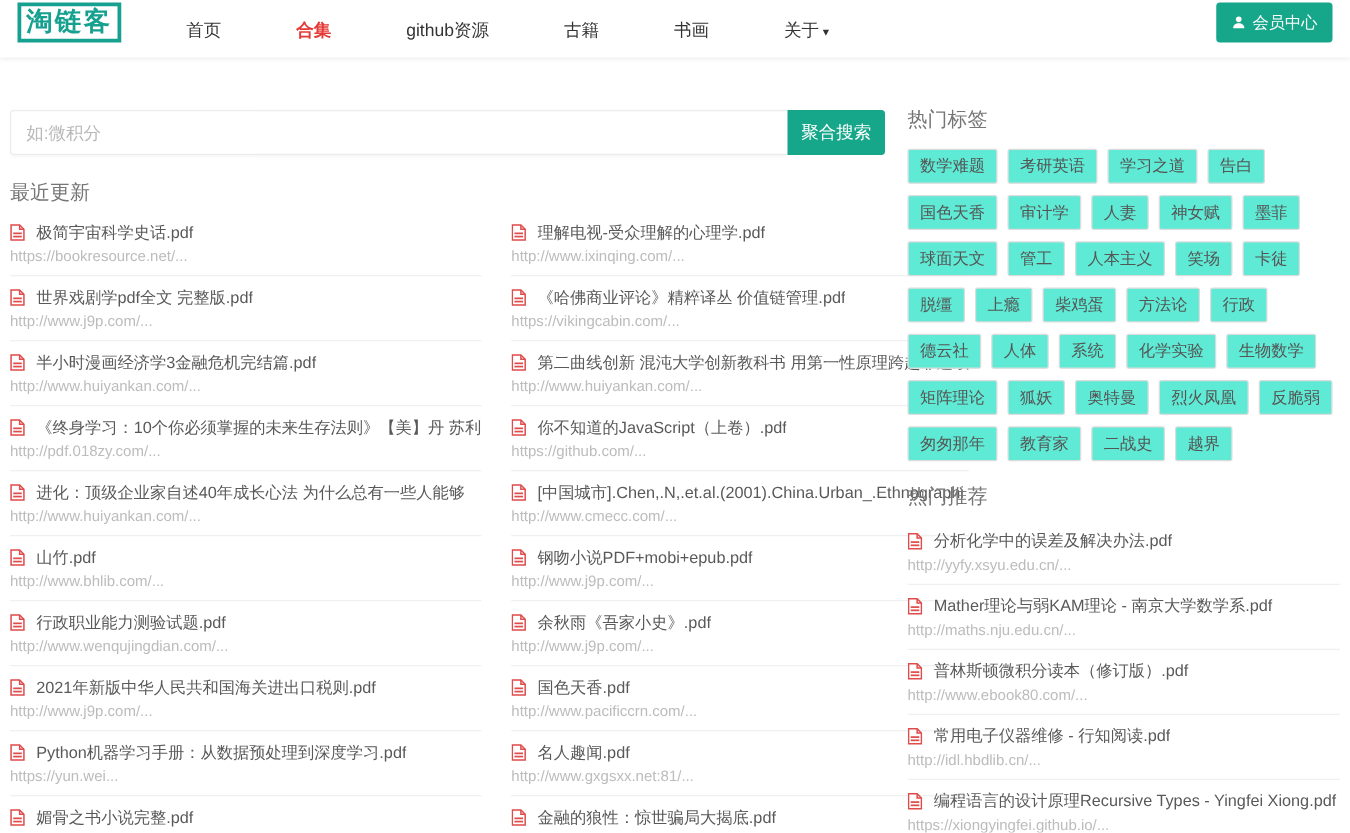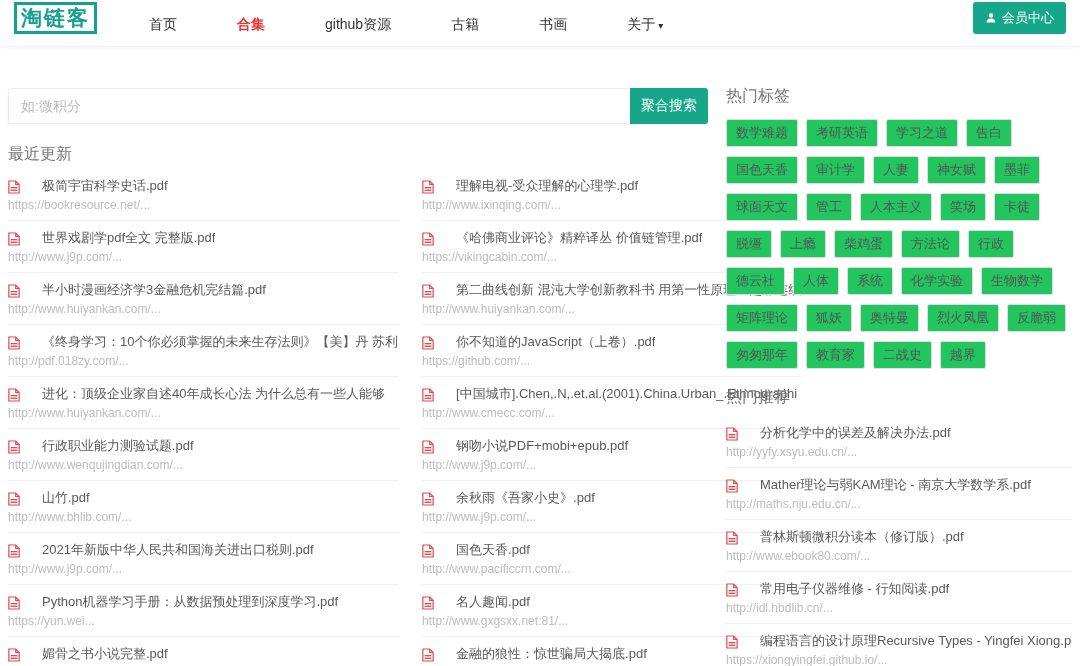--- a/index.html
+++ b/index.html
@@ -32,31 +32,31 @@
     outline:none; box-shadow:0 1px 3px rgba(0,0,0,.04); }
   .search-input::placeholder { color:#b9b9b9; }
   .search-btn { width:78px; background:#16a689; color:#fff; border:none;
     font-size:14px; border-radius:0 3px 3px 0; cursor:pointer; }
 
   .section-title { font-size:16px; color:#767676; font-weight:400; margin:0 0 4px; }
 
   
   .recent-grid { display:grid; grid-template-columns:1fr 1fr; column-gap:24px; }
   .item { padding:9px 0 8px; border-bottom:1px solid #f0f0f0; min-width:0; overflow:hidden; }
-  .item-title { display:flex; align-items:flex-end; gap:22px; font-size:13px;
+  .item-title { display:flex; align-items:center; gap:9px; font-size:13px;
     color:#595959; cursor:pointer; min-width:0; line-height:16px; }
   .pdf-icon { flex:none; display:block; }
   .title-text { white-space:nowrap; overflow:hidden; }
   .item-url { margin-top:4px; font-size:12px; color:#bcbcbc;
     white-space:nowrap; overflow:hidden; line-height:14px; }
 
   
   .tags { display:flex; flex-wrap:wrap; gap:9px 8px; margin:12px 0 18px; }
   .tag { border:1px solid #dcdcdc; border-radius:2px; padding:4px 9px;
-    font-size:13px; color:#555; cursor:pointer; background:#22c55e; }
+    font-size:13px; color:#555; cursor:pointer; background:#5eead4; }
 
   .recommend-list { margin-top:8px; }
 </style>
 </head>
 <body>
 
 <header class="navbar">
   <a class="logo">淘链客</a>
   <nav class="nav-links">
     <a class="nav-link">首页</a>
@@ -154,36 +154,36 @@
           </div>
 
           <div class="item">
             <a class="item-title">
               <svg class="pdf-icon" width="12" height="14" viewBox="0 0 14 16">
                 <path d="M1 1h8l4 4v10H1z" fill="#fff" stroke="#e04b4b" stroke-width="1.4"></path>
                 <path d="M9 1v4h4" fill="none" stroke="#e04b4b" stroke-width="1.4"></path>
                 <rect x="3" y="8" width="8" height="1.6" fill="#e04b4b"></rect>
                 <rect x="3" y="11" width="8" height="1.6" fill="#e04b4b"></rect>
               </svg>
+              <span class="title-text">山竹.pdf</span>
+            </a>
+            <div class="item-url">http://www.bhlib.com/...</div>
+          </div>
+
+          <div class="item">
+            <a class="item-title">
+              <svg class="pdf-icon" width="12" height="14" viewBox="0 0 14 16">
+                <path d="M1 1h8l4 4v10H1z" fill="#fff" stroke="#e04b4b" stroke-width="1.4"></path>
+                <path d="M9 1v4h4" fill="none" stroke="#e04b4b" stroke-width="1.4"></path>
+                <rect x="3" y="8" width="8" height="1.6" fill="#e04b4b"></rect>
+                <rect x="3" y="11" width="8" height="1.6" fill="#e04b4b"></rect>
+              </svg>
               <span class="title-text">行政职业能力测验试题.pdf</span>
             </a>
             <div class="item-url">http://www.wenqujingdian.com/...</div>
-          </div>
-
-          <div class="item">
-            <a class="item-title">
-              <svg class="pdf-icon" width="12" height="14" viewBox="0 0 14 16">
-                <path d="M1 1h8l4 4v10H1z" fill="#fff" stroke="#e04b4b" stroke-width="1.4"></path>
-                <path d="M9 1v4h4" fill="none" stroke="#e04b4b" stroke-width="1.4"></path>
-                <rect x="3" y="8" width="8" height="1.6" fill="#e04b4b"></rect>
-                <rect x="3" y="11" width="8" height="1.6" fill="#e04b4b"></rect>
-              </svg>
-              <span class="title-text">山竹.pdf</span>
-            </a>
-            <div class="item-url">http://www.bhlib.com/...</div>
           </div>
 
           <div class="item">
             <a class="item-title">
               <svg class="pdf-icon" width="12" height="14" viewBox="0 0 14 16">
                 <path d="M1 1h8l4 4v10H1z" fill="#fff" stroke="#e04b4b" stroke-width="1.4"></path>
                 <path d="M9 1v4h4" fill="none" stroke="#e04b4b" stroke-width="1.4"></path>
                 <rect x="3" y="8" width="8" height="1.6" fill="#e04b4b"></rect>
                 <rect x="3" y="11" width="8" height="1.6" fill="#e04b4b"></rect>
               </svg>

